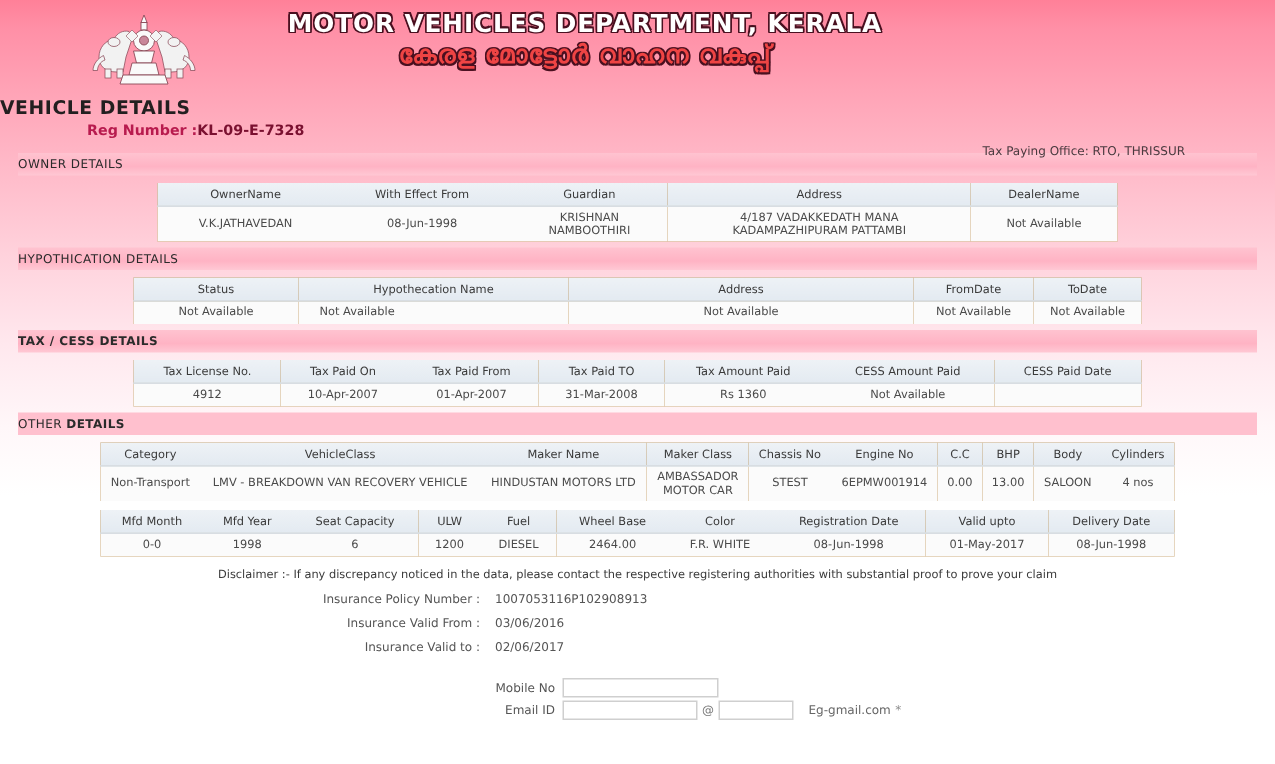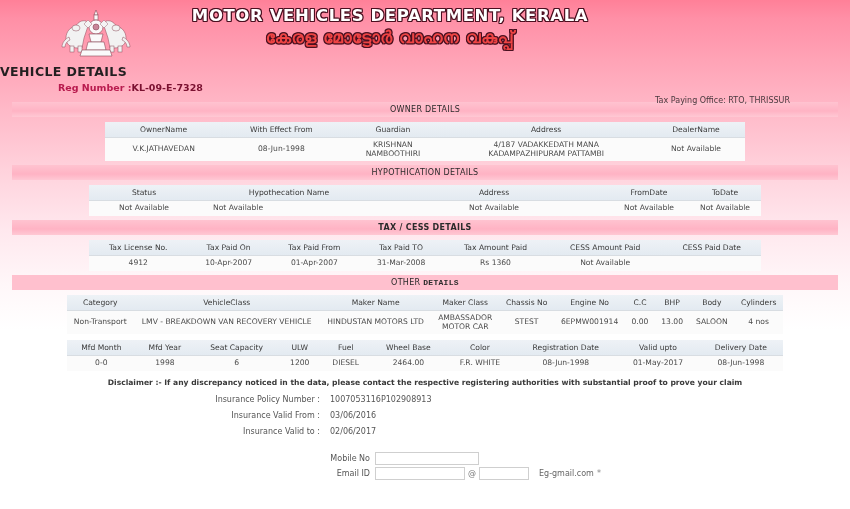--- a/index.html
+++ b/index.html
@@ -58,25 +58,25 @@
   .reg-label b { color:#7a1030; }
   .tax-office {
     position:absolute; right:60px; top:2px;
     font-size:8px; color:#4a3a3f;margin-top:12px;
   }
 
   
   .sec-bar {
     margin: 4px 12px 0 12px;
     background: linear-gradient(to bottom,#ffc3d0,#ffb3c4 60%,#ffc8d4);
-    text-align:center; font-size:8px; color:#2b2b2b;
+    font-size:8px; color:#2b2b2b;
     padding: 3px 0 3px 0; letter-spacing:.3px;
   }
   .sec-bar.plain { background:#ffc0ce; }
-  .sec-bar b { font-weight:bold;font-family:Liberation Mono, monospace; }
+  .sec-bar b { font-weight:bold; }
 
   .sec-bar-grey {
     margin: 0 12px;
     background:#9e9ea6;
     text-align:center; font-size:8.5px; color:#ffffff;
     padding:3px 0;
   }
 
   
   table.tbl {
@@ -106,21 +106,21 @@
   td.na { color:#c4476b; }
 
   .t-owner { width: 640px; }
   .t-hypo  { width: 672px; }
   .t-tax   { width: 672px; }
   .t-other { width: 716px; }
   .t-other2{ width: 716px; }
 
   
   .disclaimer {
-    text-align:center; font-size:7.6px; font-weight:bold; color:#3a3a3a;
+    text-align:center; font-size:7.6px; font-weight:normal; color:#3a3a3a;
     margin: 7px 12px 4px 12px;
   }
 
   
   .ins-rows { margin-top: 8px; }
   .ins-row { display:flex; font-size:8px; color:#555; margin-bottom:7px; }
   .ins-lbl { width:330px; text-align:right; padding-right:10px; color:#555; }
   .ins-val { color:#555; }
 
   .form-rows { margin-top: 16px; }

